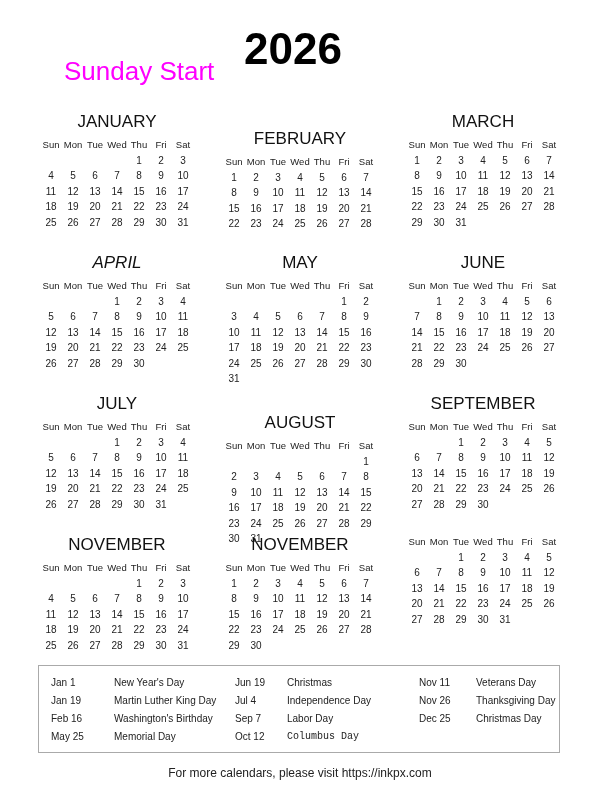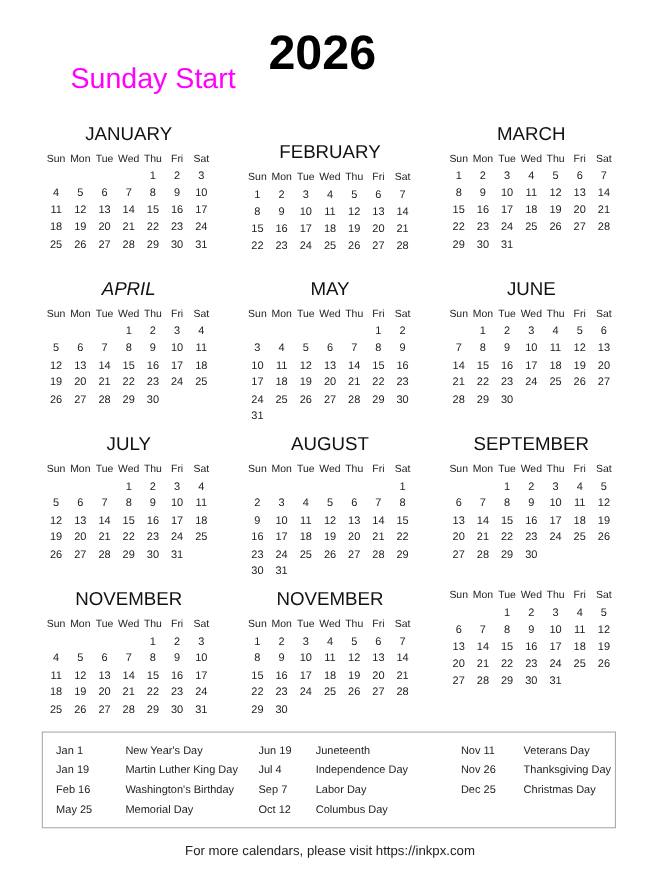--- a/index.html
+++ b/index.html
@@ -330,21 +330,21 @@
         <div class="cell">24</div>
         <div class="cell">25</div>
         <div class="cell">26</div>
         <div class="cell">27</div>
         <div class="cell">28</div>
         <div class="cell">29</div>
         <div class="cell">30</div>
         <div class="cell">31</div>
       </div>
     </div>
-    <div class="month" style="left: 223px; top: 393px;">
+    <div class="month" style="left: 223px; top: 412px;">
       <div class="month-name" style="width: 154px;">AUGUST</div>
       <div class="grid">
         <div class="cell hdr">Sun</div>
         <div class="cell hdr">Mon</div>
         <div class="cell hdr">Tue</div>
         <div class="cell hdr">Wed</div>
         <div class="cell hdr">Thu</div>
         <div class="cell hdr">Fri</div>
         <div class="cell hdr">Sat</div>
         <div class="cell"></div>
@@ -567,24 +567,24 @@
 
 <div class="holidays">
   <div id="hcols">
       <div class="hcol" style="left: 12px;">
         <div class="hrow" style="position: relative;"><span class="hdate">Jan 1</span><span class="hname" style="left: 63px; text-align: right;">New Year's Day</span></div>
         <div class="hrow" style="position: relative;"><span class="hdate">Jan 19</span><span class="hname" style="left: 63px;">Martin Luther King Day</span></div>
         <div class="hrow" style="position: relative;"><span class="hdate">Feb 16</span><span class="hname" style="left: 63px;">Washington's Birthday</span></div>
         <div class="hrow" style="position: relative;"><span class="hdate">May 25</span><span class="hname" style="left: 63px;">Memorial Day</span></div>
       </div>
       <div class="hcol" style="left: 196px;">
-        <div class="hrow" style="position: relative;"><span class="hdate">Jun 19</span><span class="hname" style="left: 52px;">Juneteenth</span></div>
+        <div class="hrow" style="position: relative;"><span class="hdate">Jun 19</span><span class="hname" style="left: 52px;">Christmas</span></div>
         <div class="hrow" style="position: relative;"><span class="hdate">Jul 4</span><span class="hname" style="left: 52px;">Independence Day</span></div>
         <div class="hrow" style="position: relative;"><span class="hdate">Sep 7</span><span class="hname" style="left: 52px;">Labor Day</span></div>
-        <div class="hrow" style="position: relative;"><span class="hdate">Oct 12</span><span class="hname" style="left: 52px;">Columbus Day</span></div>
+        <div class="hrow" style="position: relative;"><span class="hdate">Oct 12</span><span class="hname" style="left: 52px; font-family: Liberation Mono, monospace;">Columbus Day</span></div>
       </div>
       <div class="hcol" style="left: 380px;">
         <div class="hrow" style="position: relative;"><span class="hdate">Nov 11</span><span class="hname" style="left: 57px;">Veterans Day</span></div>
         <div class="hrow" style="position: relative;"><span class="hdate">Nov 26</span><span class="hname" style="left: 57px;">Thanksgiving Day</span></div>
         <div class="hrow" style="position: relative;"><span class="hdate">Dec 25</span><span class="hname" style="left: 57px;">Christmas Day</span></div>
       </div>
     </div>
 </div>
 
 <div class="footer">For more calendars, please visit https://inkpx.com</div>

